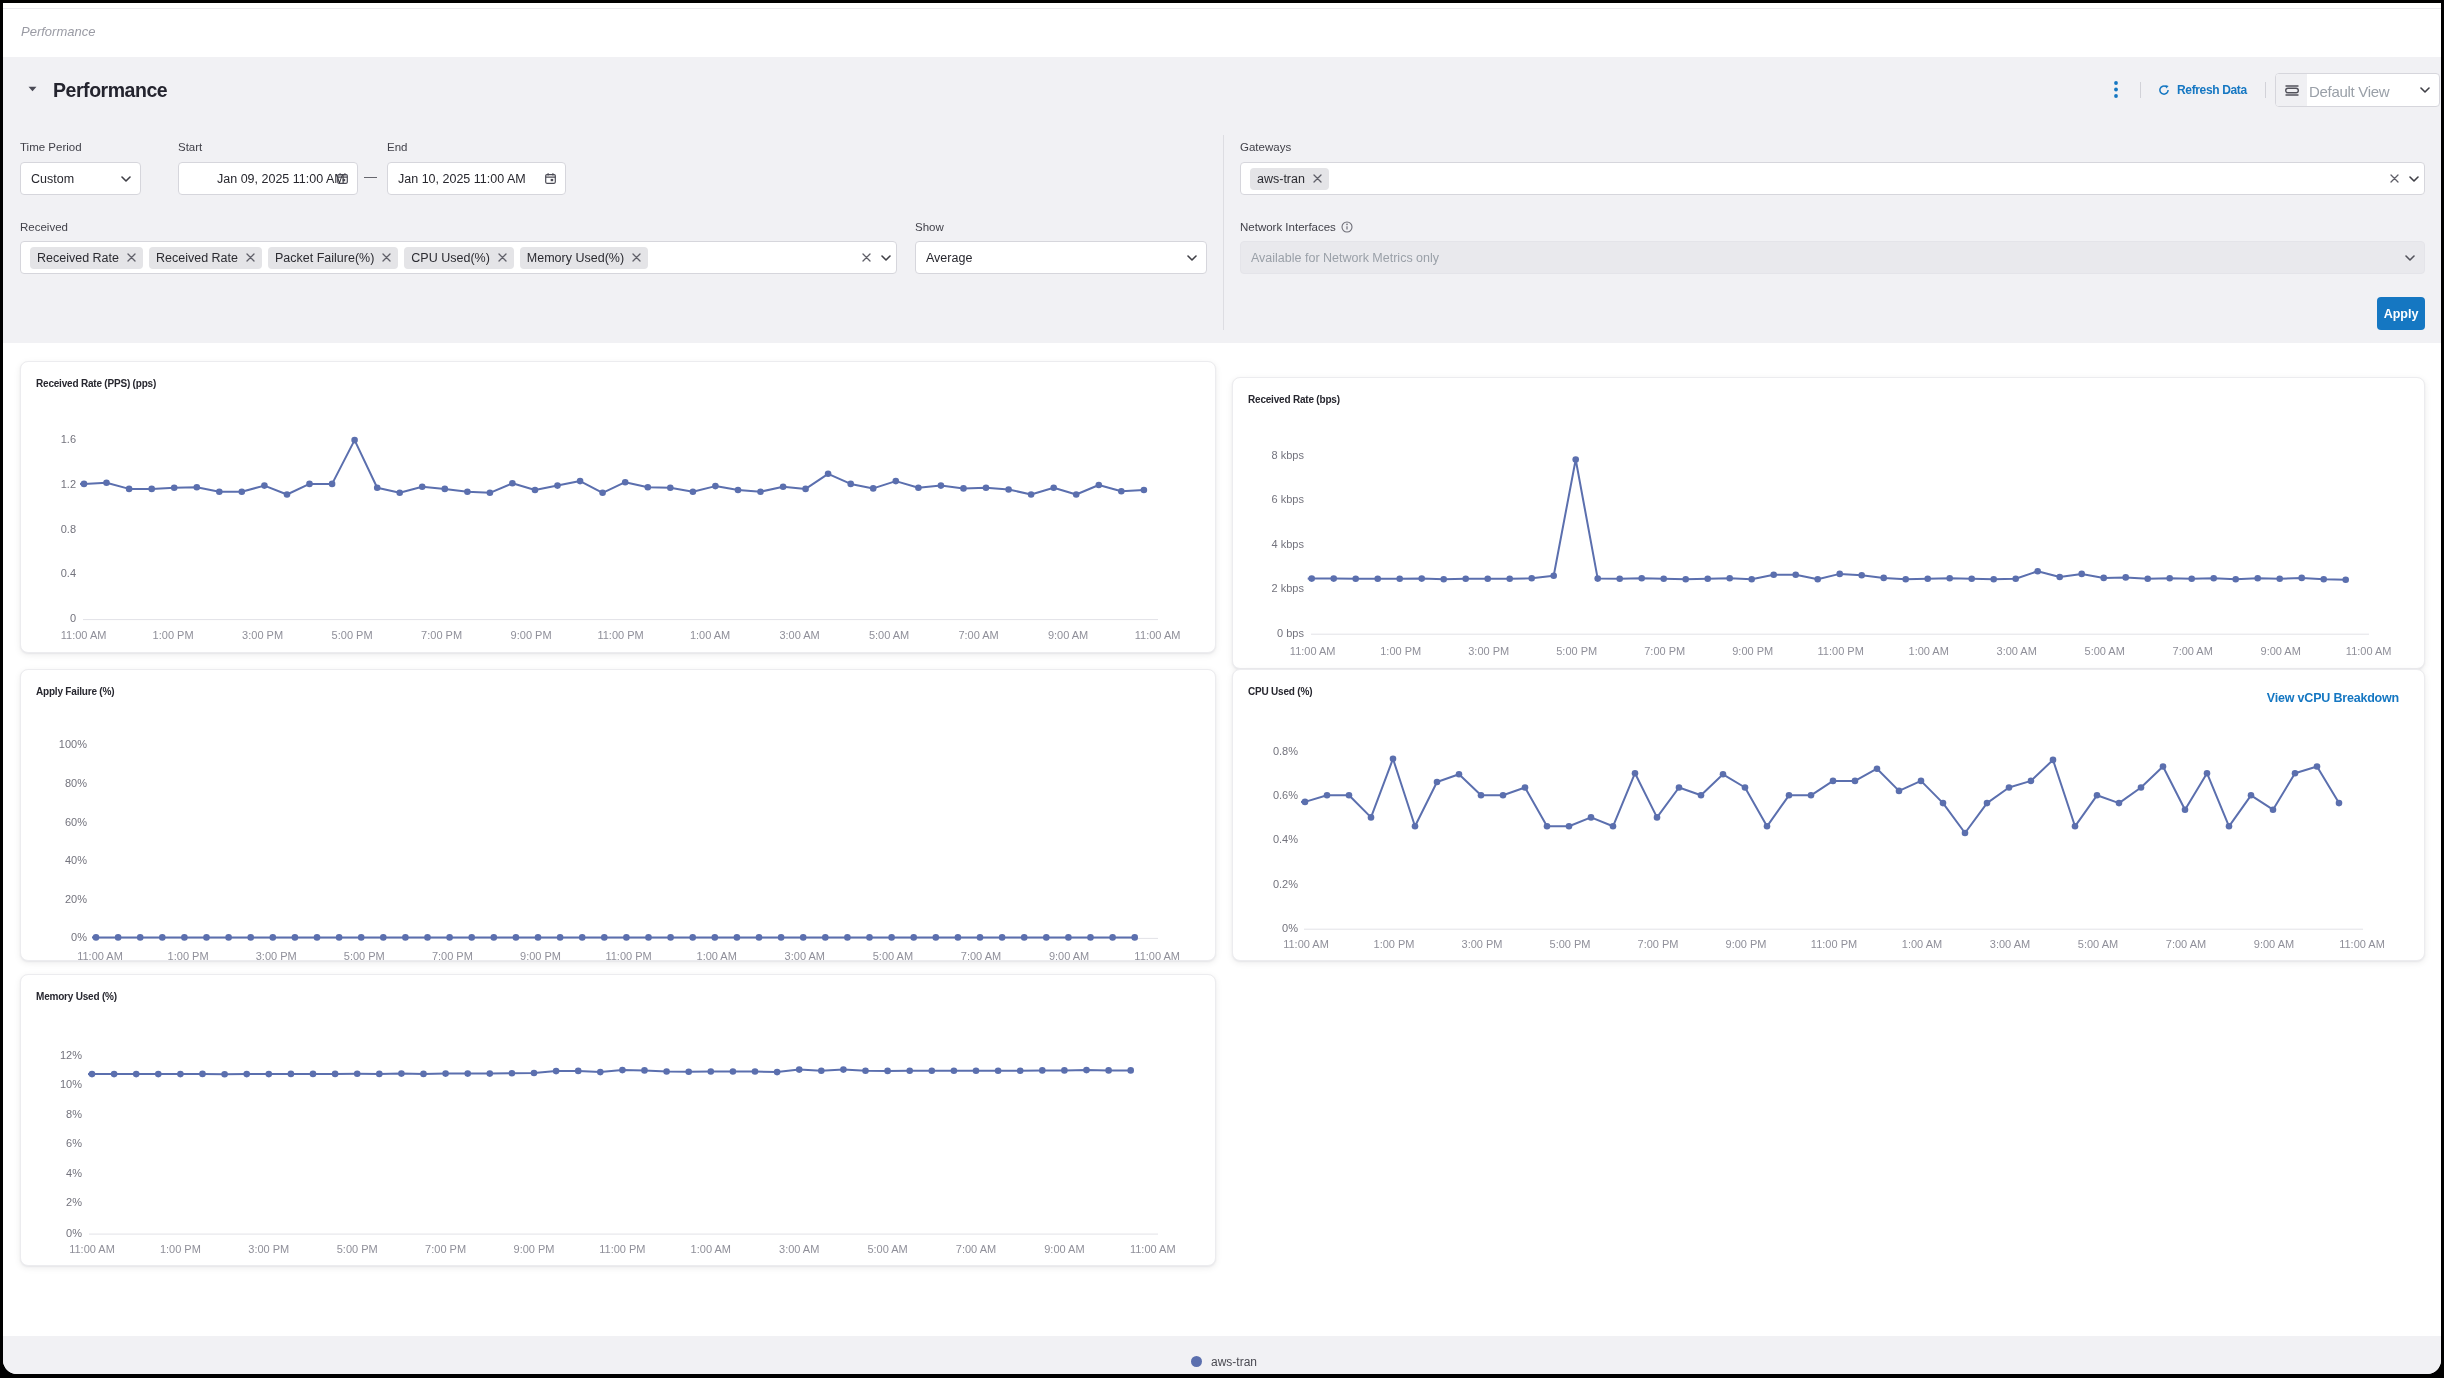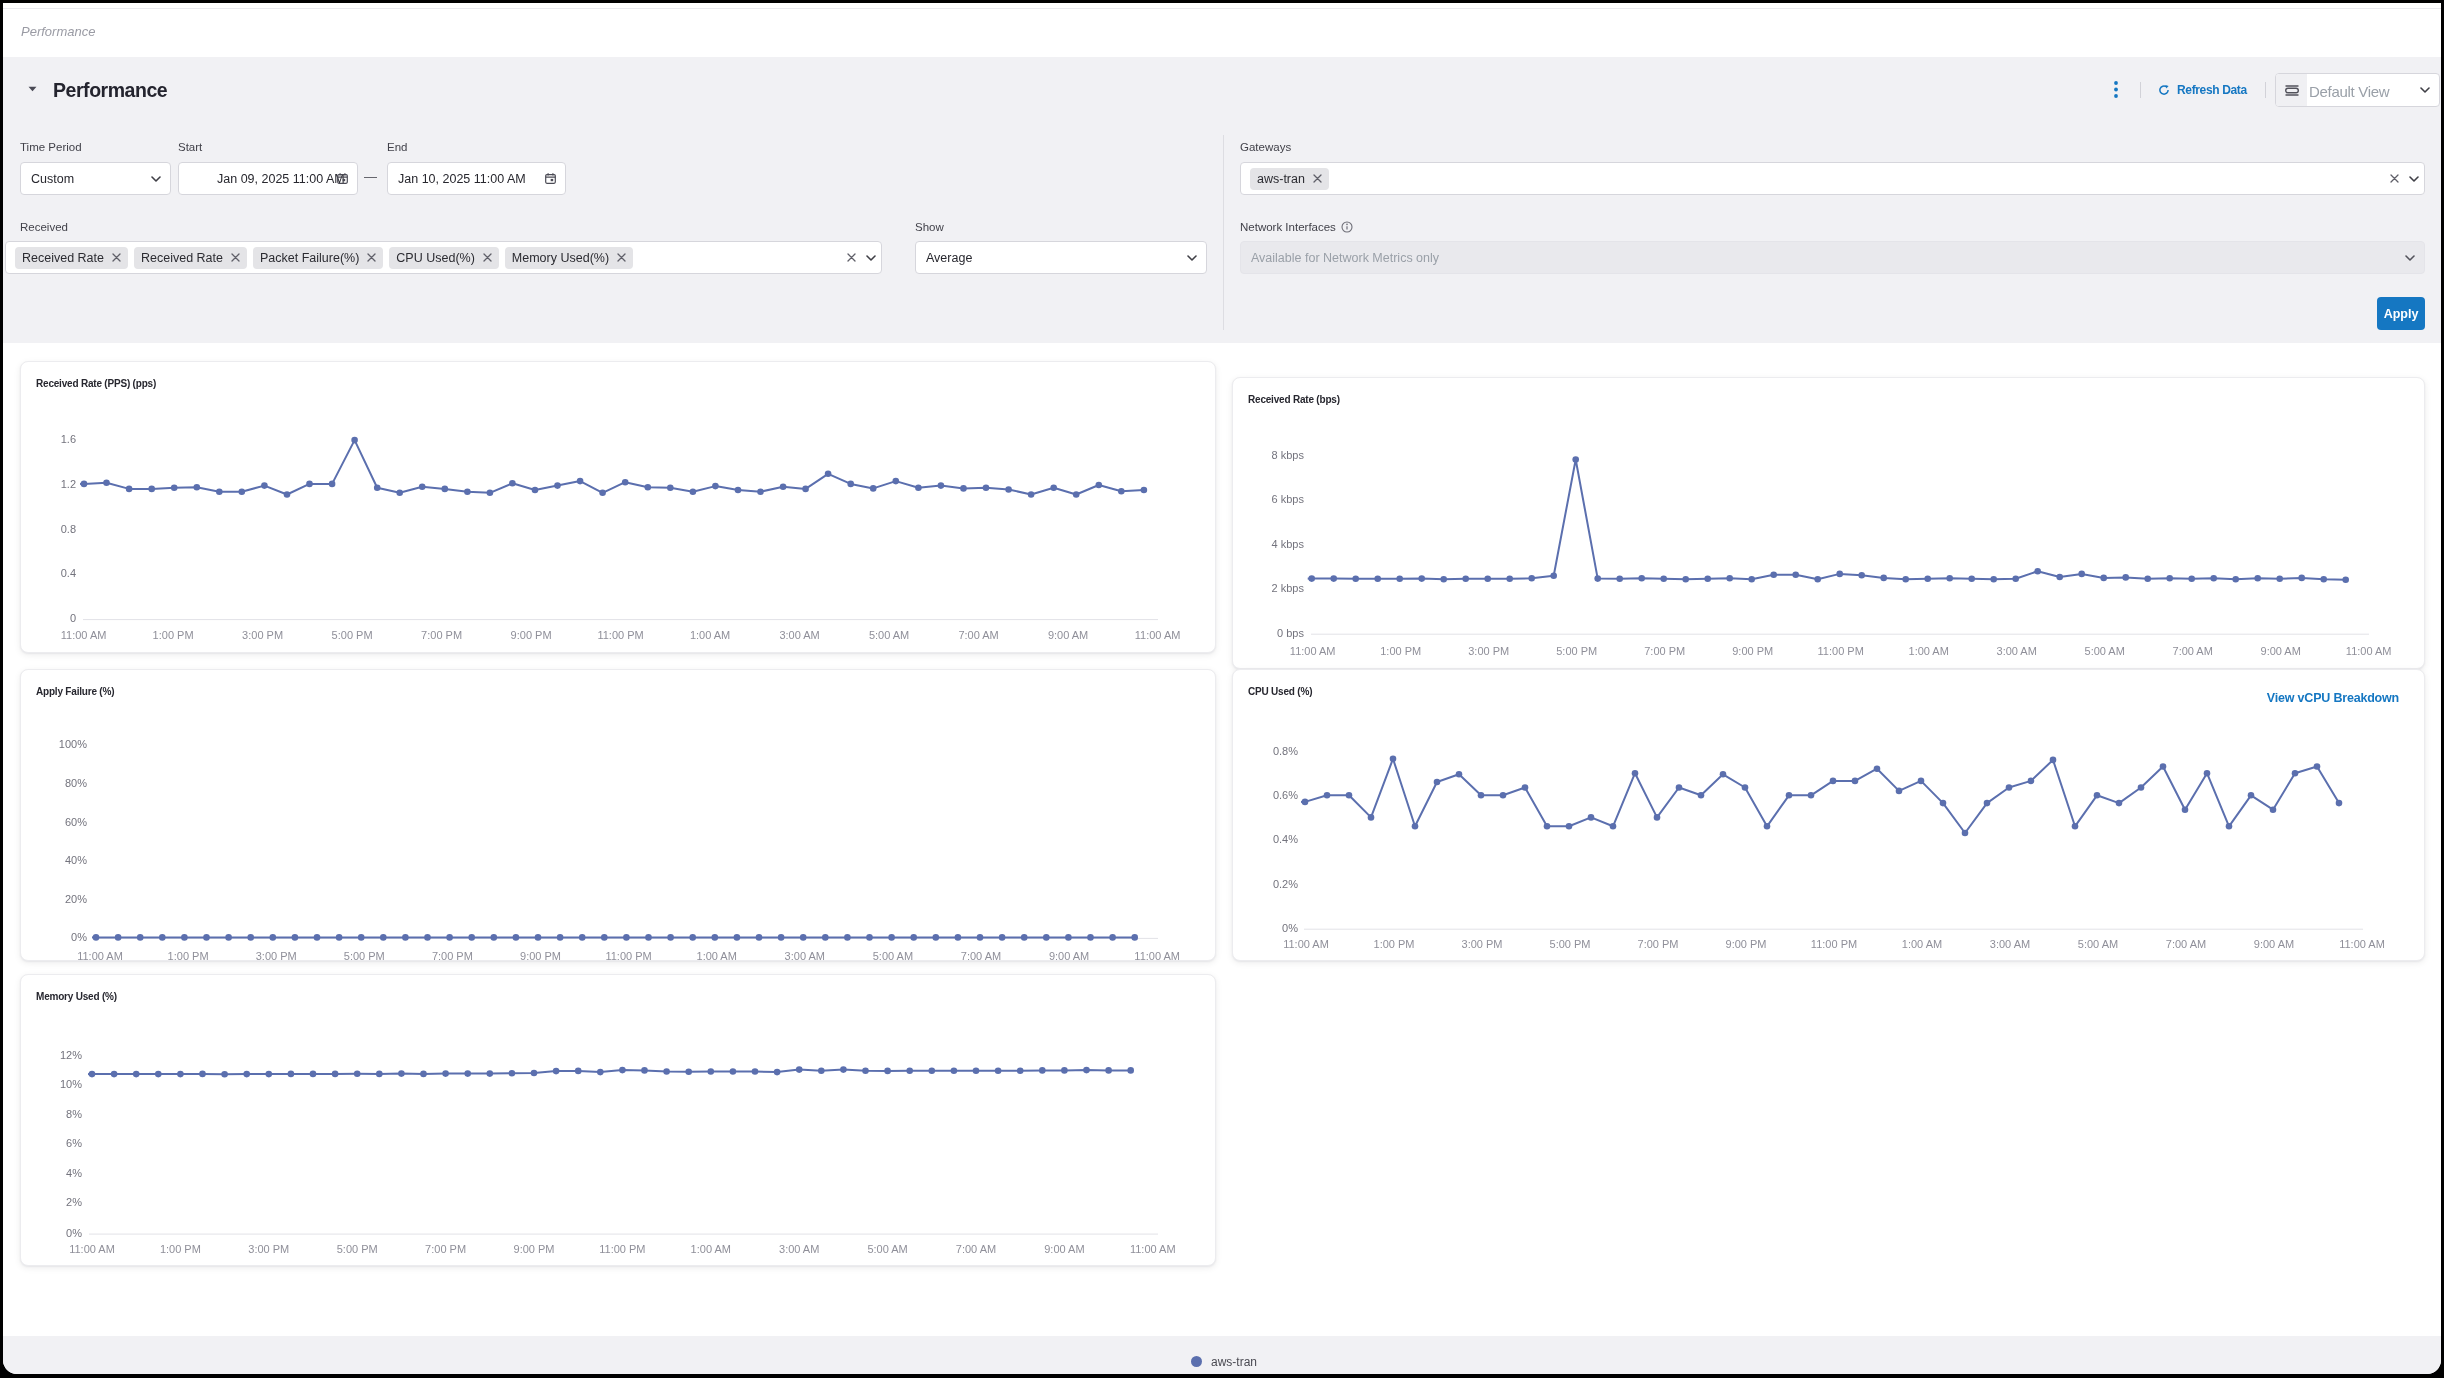--- a/index.html
+++ b/index.html
@@ -71,21 +71,21 @@
         </div>
       <div style="position:absolute;left:33px;top:8.5px;font-size:15px;color:#9aa0a8;letter-spacing:-0.3px;">Default View</div>
       <div class="chev">
           <svg width="10" height="6" viewBox="0 0 10 6">
             <path d="M1 1 L5 5 L9 1" fill="none" stroke="#3f3f46" stroke-width="1.6" stroke-linecap="round" stroke-linejoin="round"></path>
           </svg>
         </div>
     </div>
 
     <div class="lbl" style="left:17px;top:84px;">Time Period</div>
-    <div class="inp" style="left:17px;top:105px;width:151px;">
+    <div class="inp" style="left:17px;top:105px;width:121px;">
         <span class="txt">Custom</span>
         <span class="chev">
           <svg width="10" height="6" viewBox="0 0 10 6">
             <path d="M1 1 L5 5 L9 1" fill="none" stroke="#3f3f46" stroke-width="1.6" stroke-linecap="round" stroke-linejoin="round"></path>
           </svg>
         </span>
       </div>
     <div class="lbl" style="left:175px;top:84px;">Start</div>
     <div class="inp" style="left:175px;top:105px;width:180px;padding-left:28px;">
         <span class="txt">Jan 09, 2025 11:00 AM</span>
@@ -128,21 +128,21 @@
           </svg>
         </span>
         <span class="chev mschev">
           <svg width="10" height="6" viewBox="0 0 10 6">
             <path d="M1 1 L5 5 L9 1" fill="none" stroke="#3f3f46" stroke-width="1.6" stroke-linecap="round" stroke-linejoin="round"></path>
           </svg>
         </span>
     </div>
 
     <div class="lbl" style="left:17px;top:164px;">Received</div>
-    <div class="inp" style="left:2px;top:184px;width:877px;text-decoration:underline;">
+    <div class="inp" style="left:17px;top:184px;width:877px;text-decoration:underline;">
       <span style="margin-left:9px;"><span class="tag">
             <span class="tagtxt">Received Rate</span>
             <svg width="9" height="9" viewBox="0 0 9 9">
               <path d="M1 1 L8 8 M8 1 L1 8" stroke="#5f5f68" stroke-width="1.3" stroke-linecap="round"></path>
             </svg>
           </span><span class="tag">
             <span class="tagtxt">Received Rate</span>
             <svg width="9" height="9" viewBox="0 0 9 9">
               <path d="M1 1 L8 8 M8 1 L1 8" stroke="#5f5f68" stroke-width="1.3" stroke-linecap="round"></path>
             </svg>

